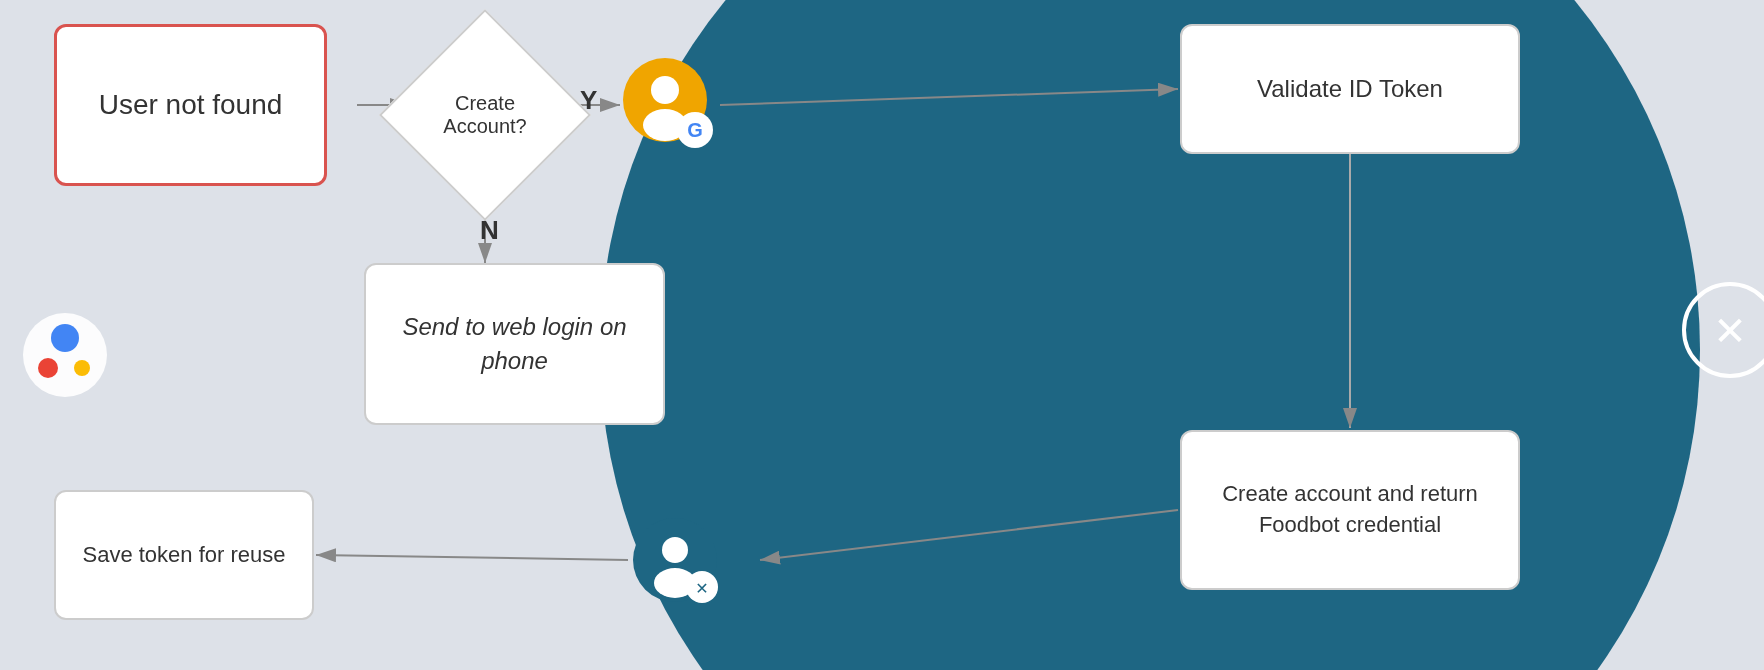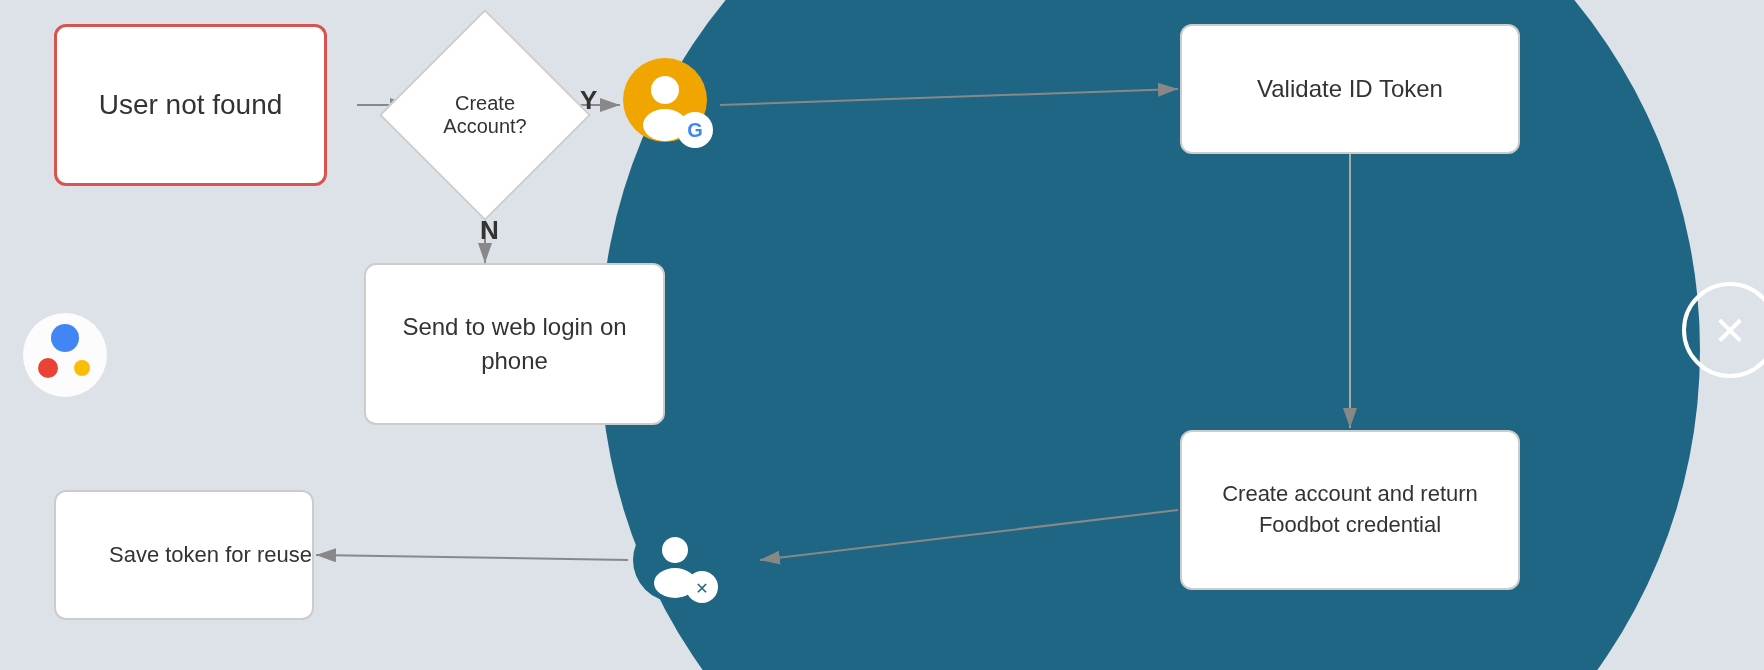--- a/index.html
+++ b/index.html
@@ -62,30 +62,30 @@
       font-size: 28px;
     }
 
     .box-send-to-web {
       left: 364px;
       top: 263px;
       width: 301px;
       height: 162px;
       border: 2px solid #ccc;
       font-size: 24px;
+      font-style: italic;
     }
 
     .box-save-token {
       left: 54px;
       top: 490px;
       width: 260px;
       height: 130px;
       border: 2px solid #ccc;
       font-size: 22px;
-      justify-content: flex-end;
     }
 
     .box-validate-id {
       left: 1180px;
       top: 24px;
       width: 340px;
       height: 130px;
       border: 2px solid #ccc;
       background: white;
       font-size: 24px;

